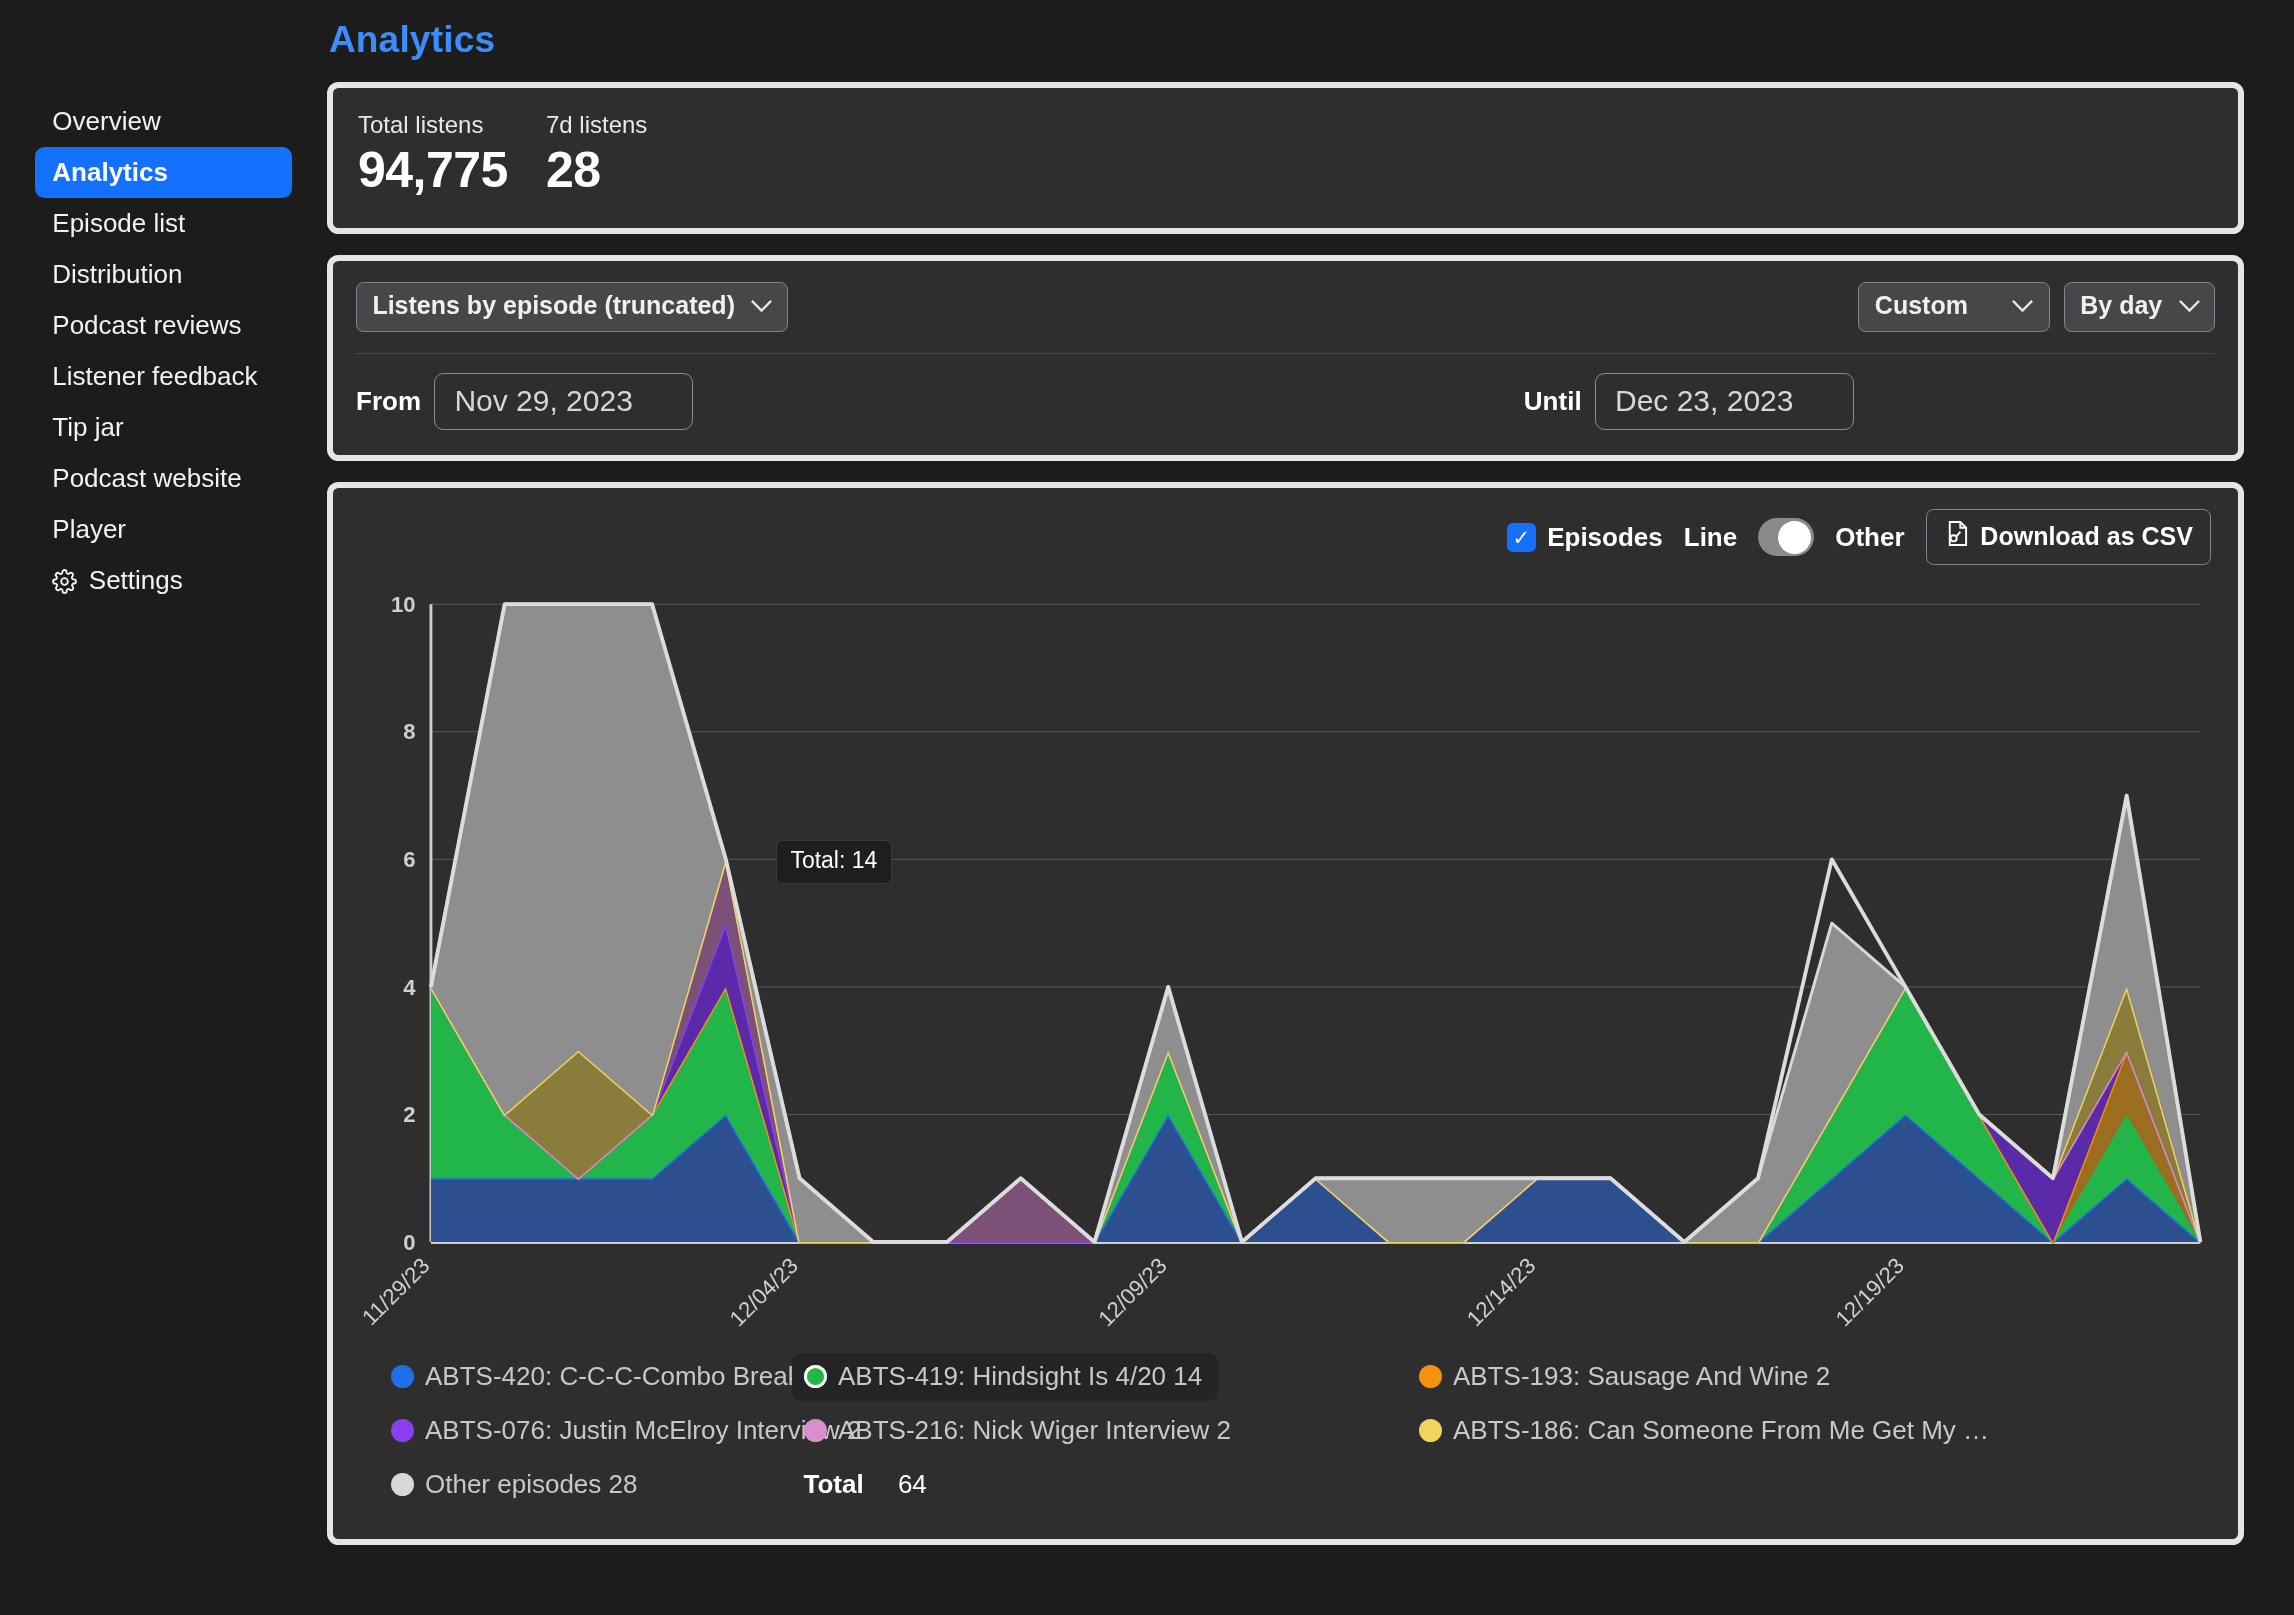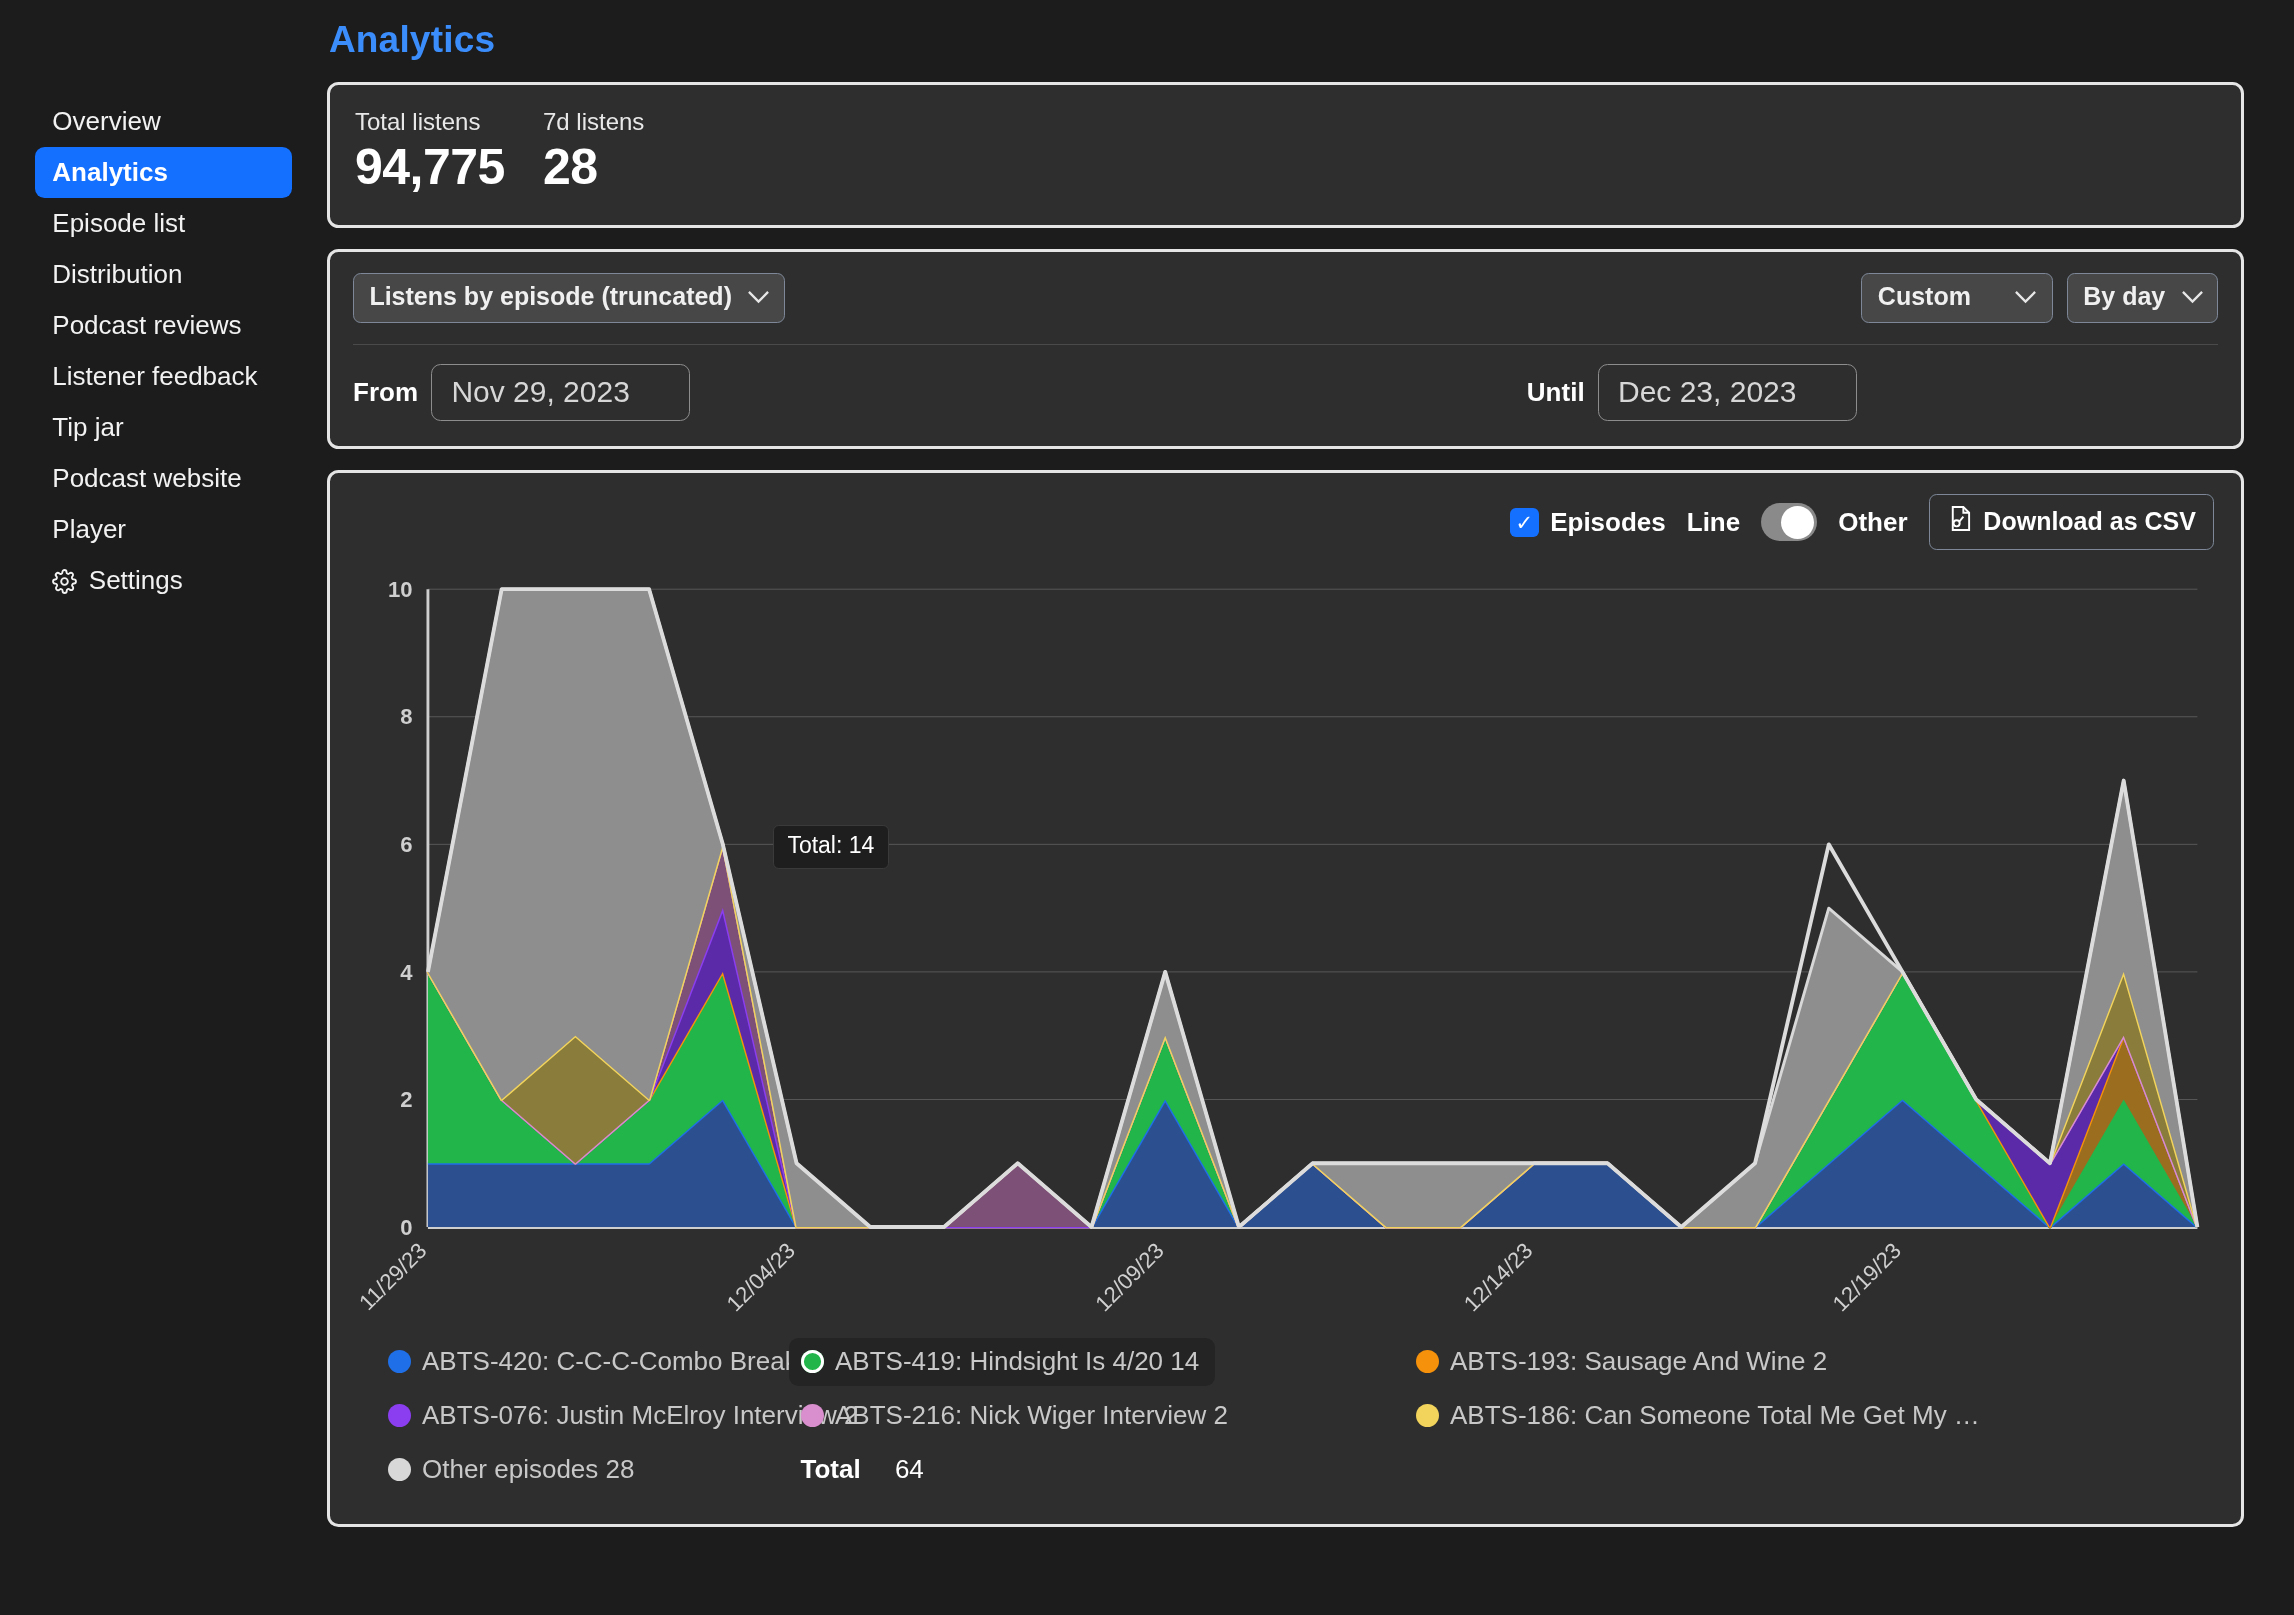--- a/index.html
+++ b/index.html
@@ -45,21 +45,21 @@
   .page-title {
     color: #3b8dfb;
     font-size: 37px;
     font-weight: 700;
     padding: 19px 0 0 1.9px;
     letter-spacing: 0.2px;
   }
 
   .card {
     background: #2e2e2e;
-    border: 3px solid #e5e5e5;
+    border: 6px solid #e5e5e5;
     border-radius: 11.5px;
     margin-top: 21px;
   }
 
   
   .stats { display: flex; gap: 38px; padding: 23px 25px 29px 25px; }
   .stat-label { color: #e8e8e8; font-size: 24px; margin-bottom: 1.9px; }
   .stat-value { color: #ffffff; font-size: 50px; font-weight: 700; letter-spacing: -0.5px; }
 
   
@@ -363,21 +363,21 @@
           <div class="lg-item">
             <span class="lg-dot" style="background: rgb(139, 62, 240);"></span>
             <span>ABTS-076: Justin McElroy Interview 2</span>
           </div>
           <div class="lg-item">
             <span class="lg-dot" style="background: rgb(217, 143, 205);"></span>
             <span>ABTS-216: Nick Wiger Interview 2</span>
           </div>
           <div class="lg-item">
             <span class="lg-dot" style="background: rgb(242, 212, 92);"></span>
-            <span>ABTS-186: Can Someone Total Me Get My …</span>
+            <span>ABTS-186: Can Someone From Me Get My …</span>
           </div>
           <div class="lg-item">
             <span class="lg-dot" style="background: rgb(216, 216, 216);"></span>
             <span>Other episodes 28</span>
           </div>
           <div class="lg-total">Total <span class="num">64</span></div>
         </div>
     </section>
 
   </div>

